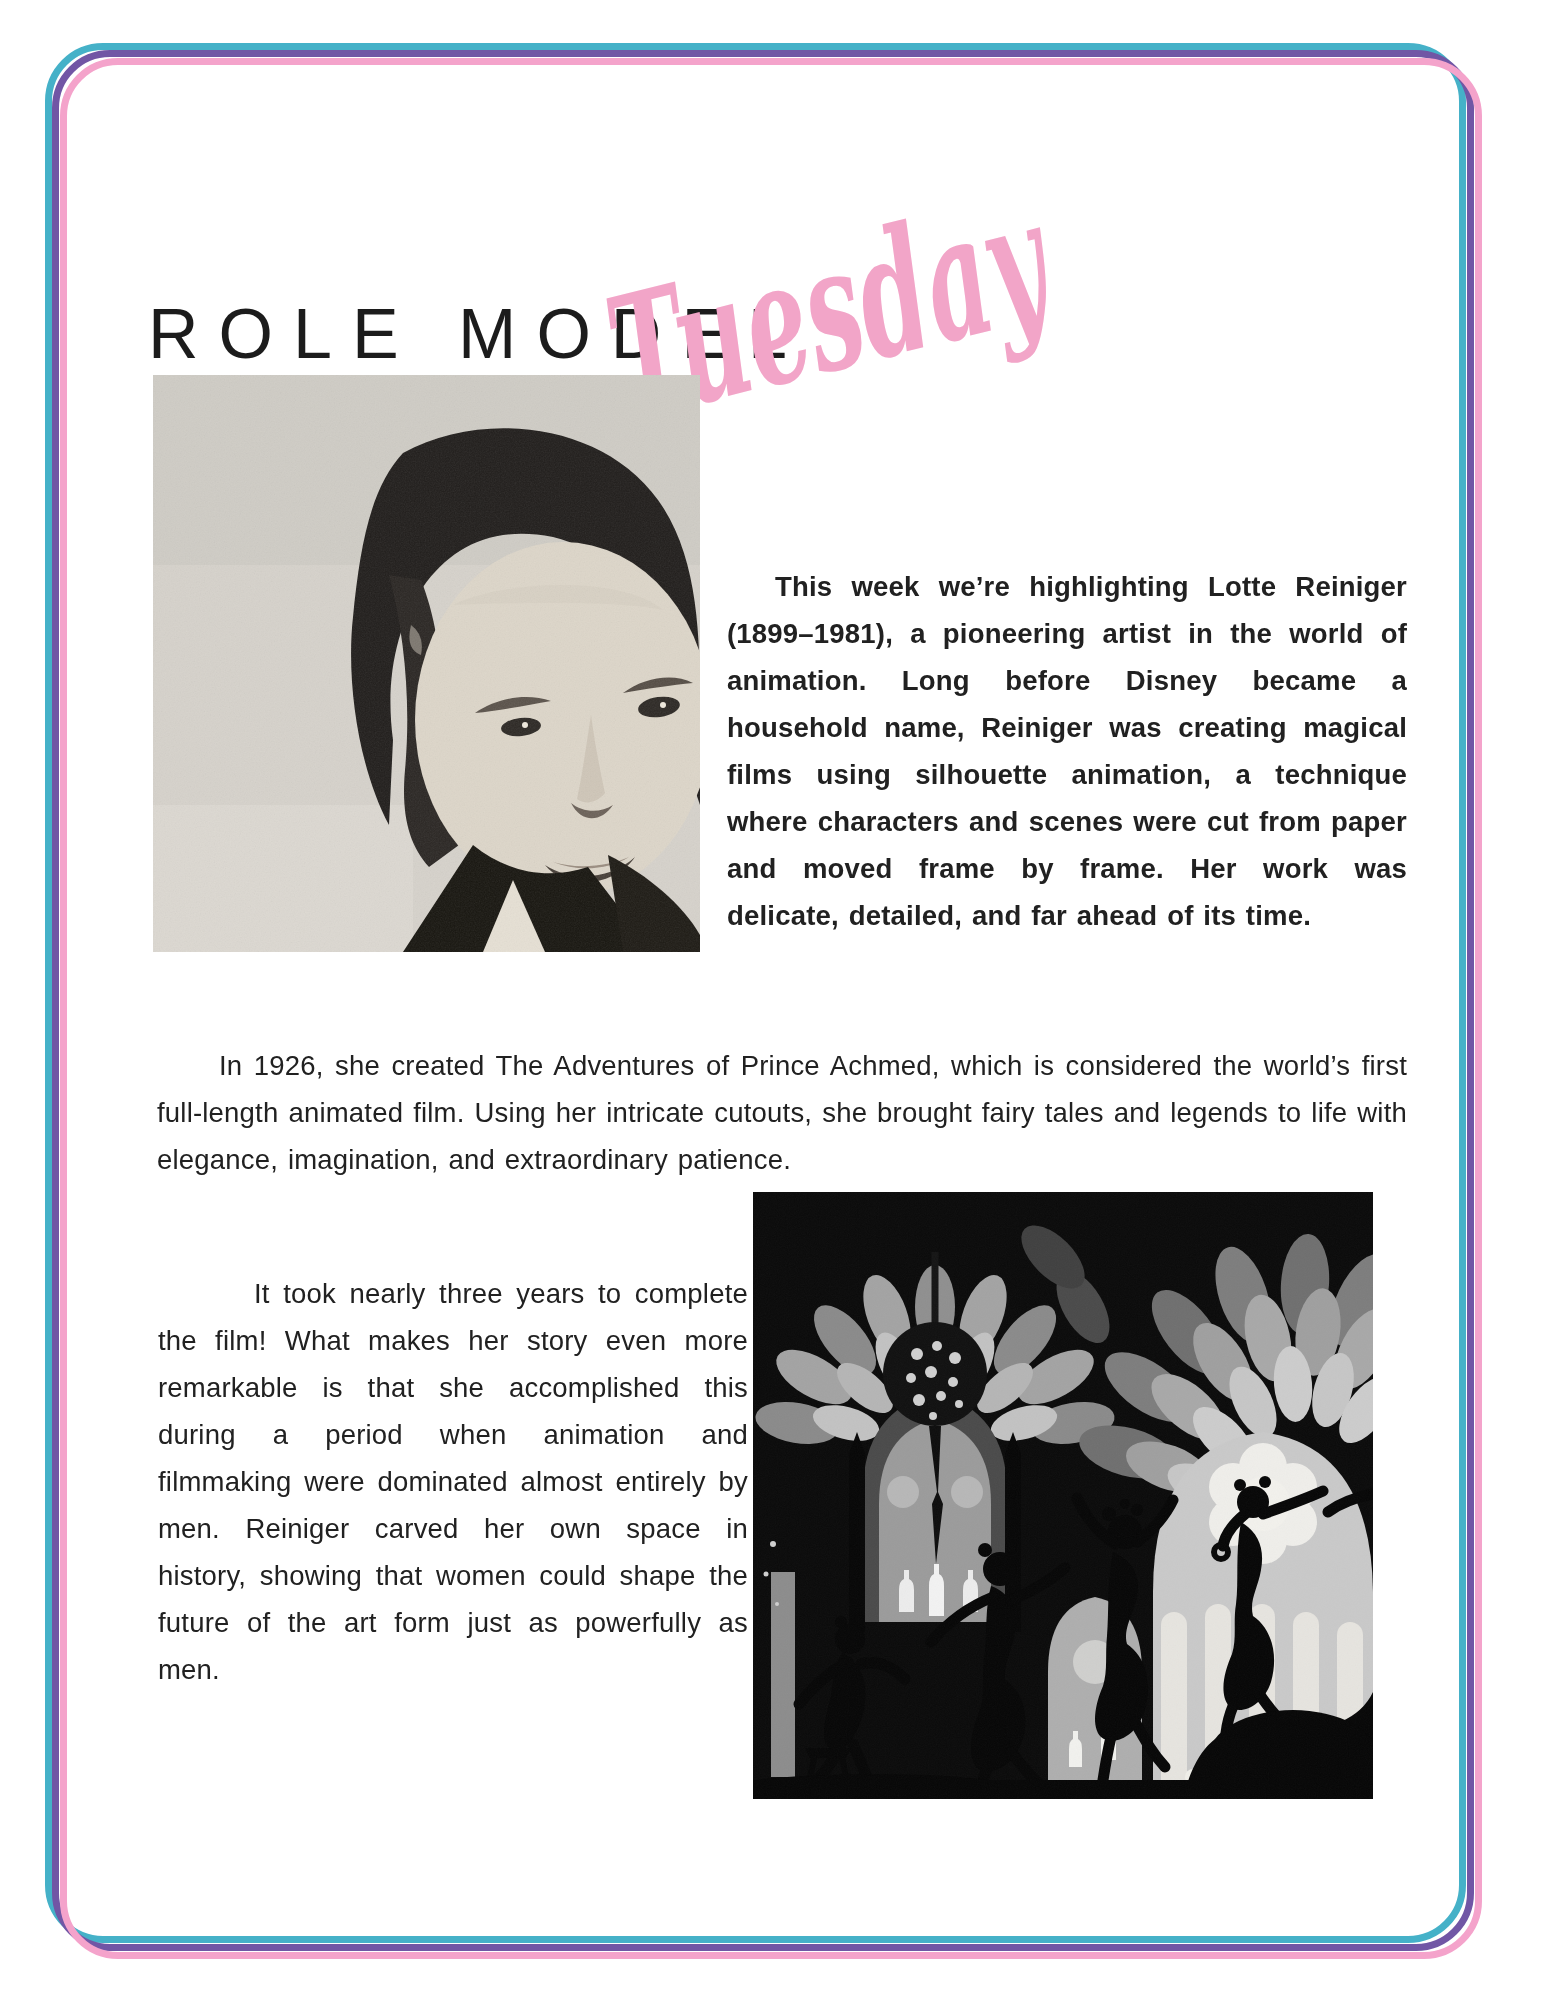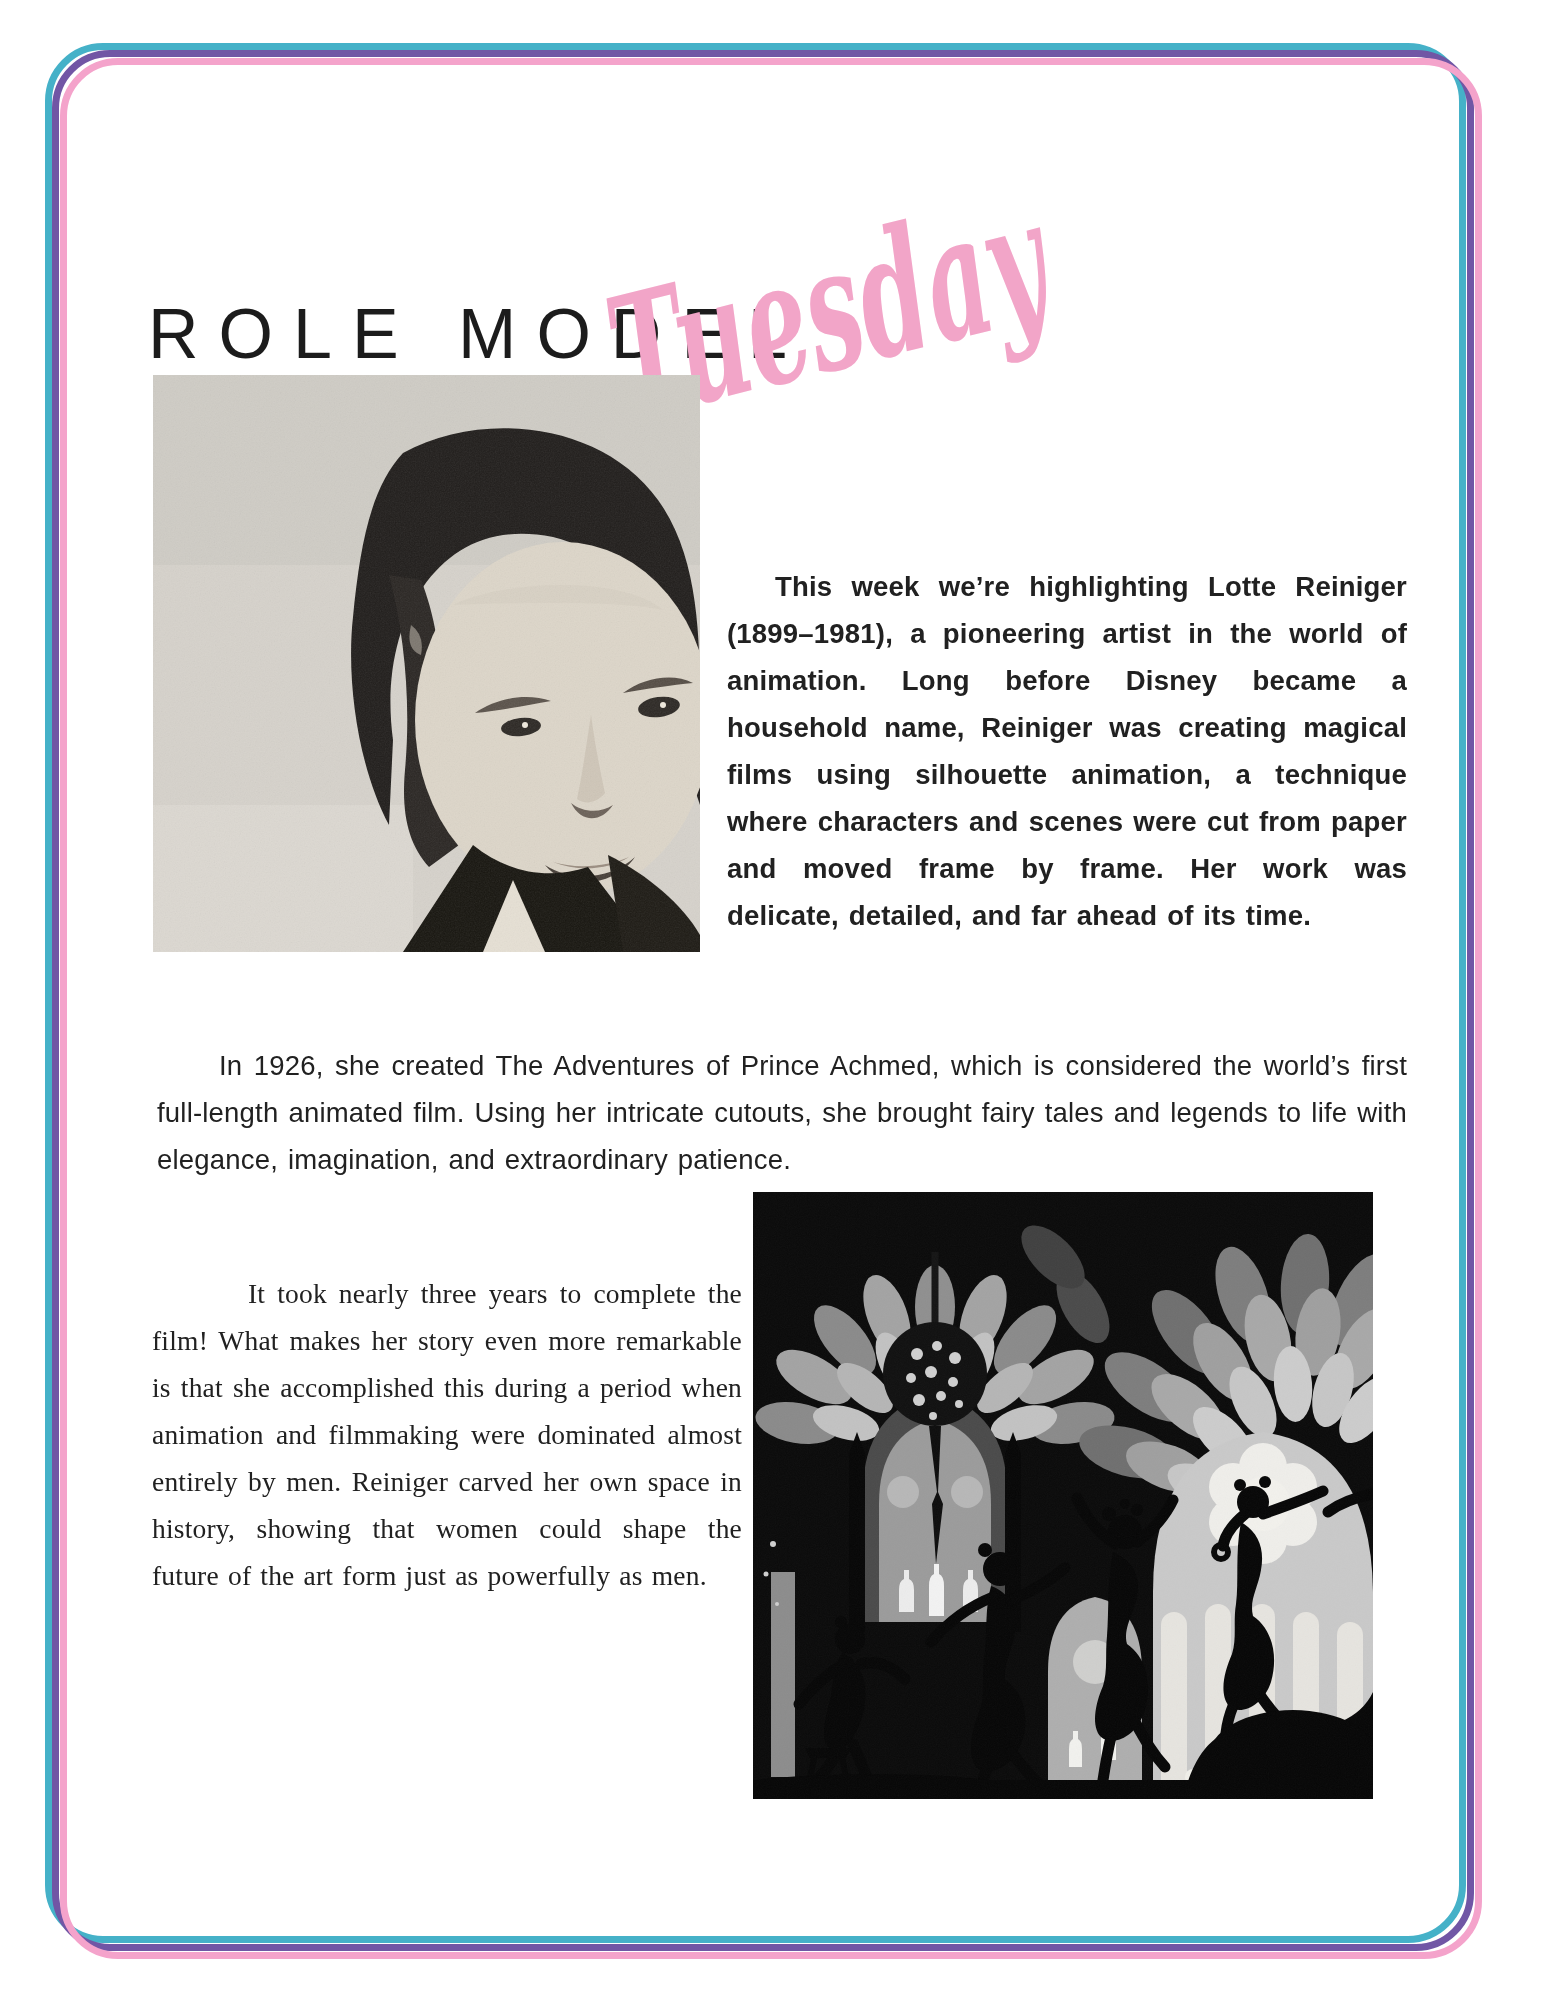--- a/index.html
+++ b/index.html
@@ -10,21 +10,21 @@
   .frame.purple{left:52px;top:50px;right:71px;bottom:49px;border-color:var(--purple_border);}
   .frame.pink  {left:60px;top:58px;right:63px;bottom:41px;border-color:var(--pink_border);}
   .title{position:absolute;left:148px;top:252px;font-size:70px;line-height:70px;
          font-weight:400;letter-spacing:20px;color:var(--title);white-space:nowrap;
          font-family:"Liberation Sans",sans-serif;font-stretch:expanded;}
   .script-svg{position:absolute;left:590px;top:70px;width:460px;height:410px;overflow:visible;}
   .para{position:absolute;font-size:27.5px;line-height:47px;text-align:justify;
         color:var(--text);letter-spacing:0.2px;word-spacing:2px;}
   .para.intro {left:727px;top:535px;width:680px;text-indent:48px;font-weight:bold;}
   .para.middle{left:157px;top:1014px;width:1250px;text-indent:62px;}
-  .para.bottom{left:152px;top:1242px;width:590px;text-indent:96px;font-family:Liberation Serif, serif;}
+  .para.bottom{left:158px;top:1242px;width:590px;text-indent:96px;}
   .photo{position:absolute;display:block;}
   .photo.portrait{left:153px;top:375px;width:547px;height:577px;}
   .photo.silhouette{left:753px;top:1192px;width:620px;height:607px;}
 </style>
 </head>
 <body>
 
 <div class="page">
 
   <div class="frame teal"></div>

